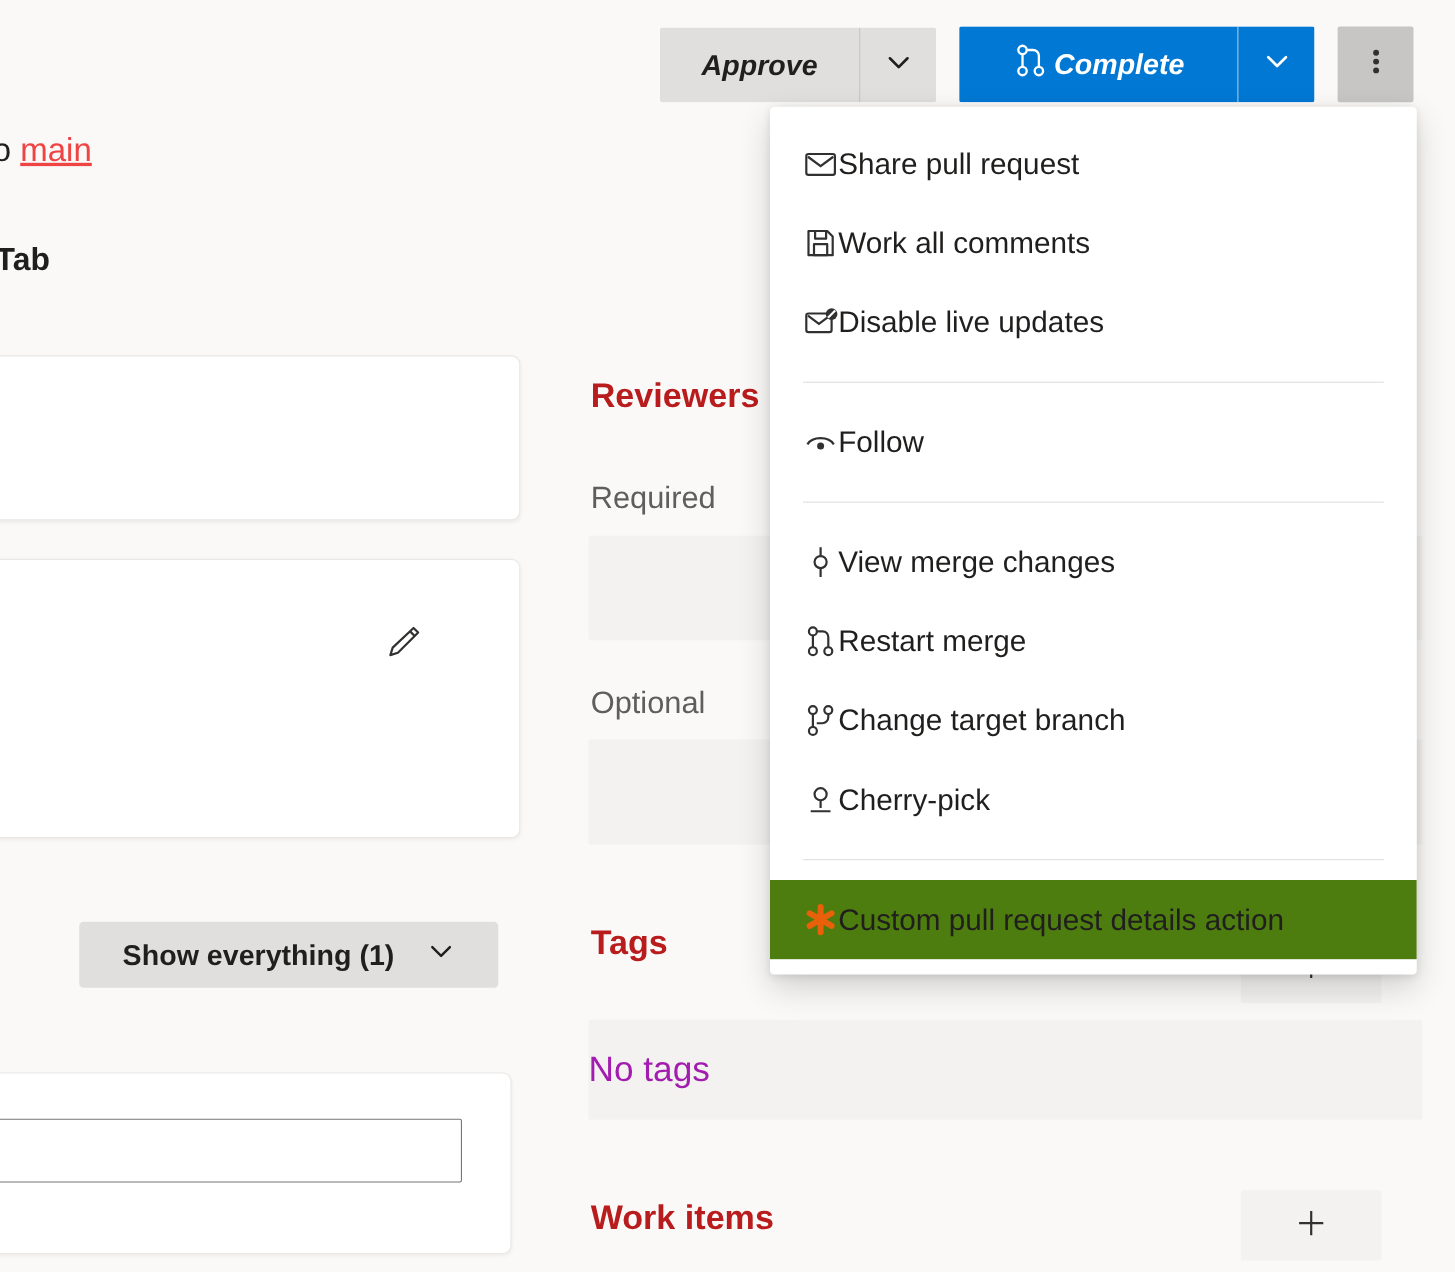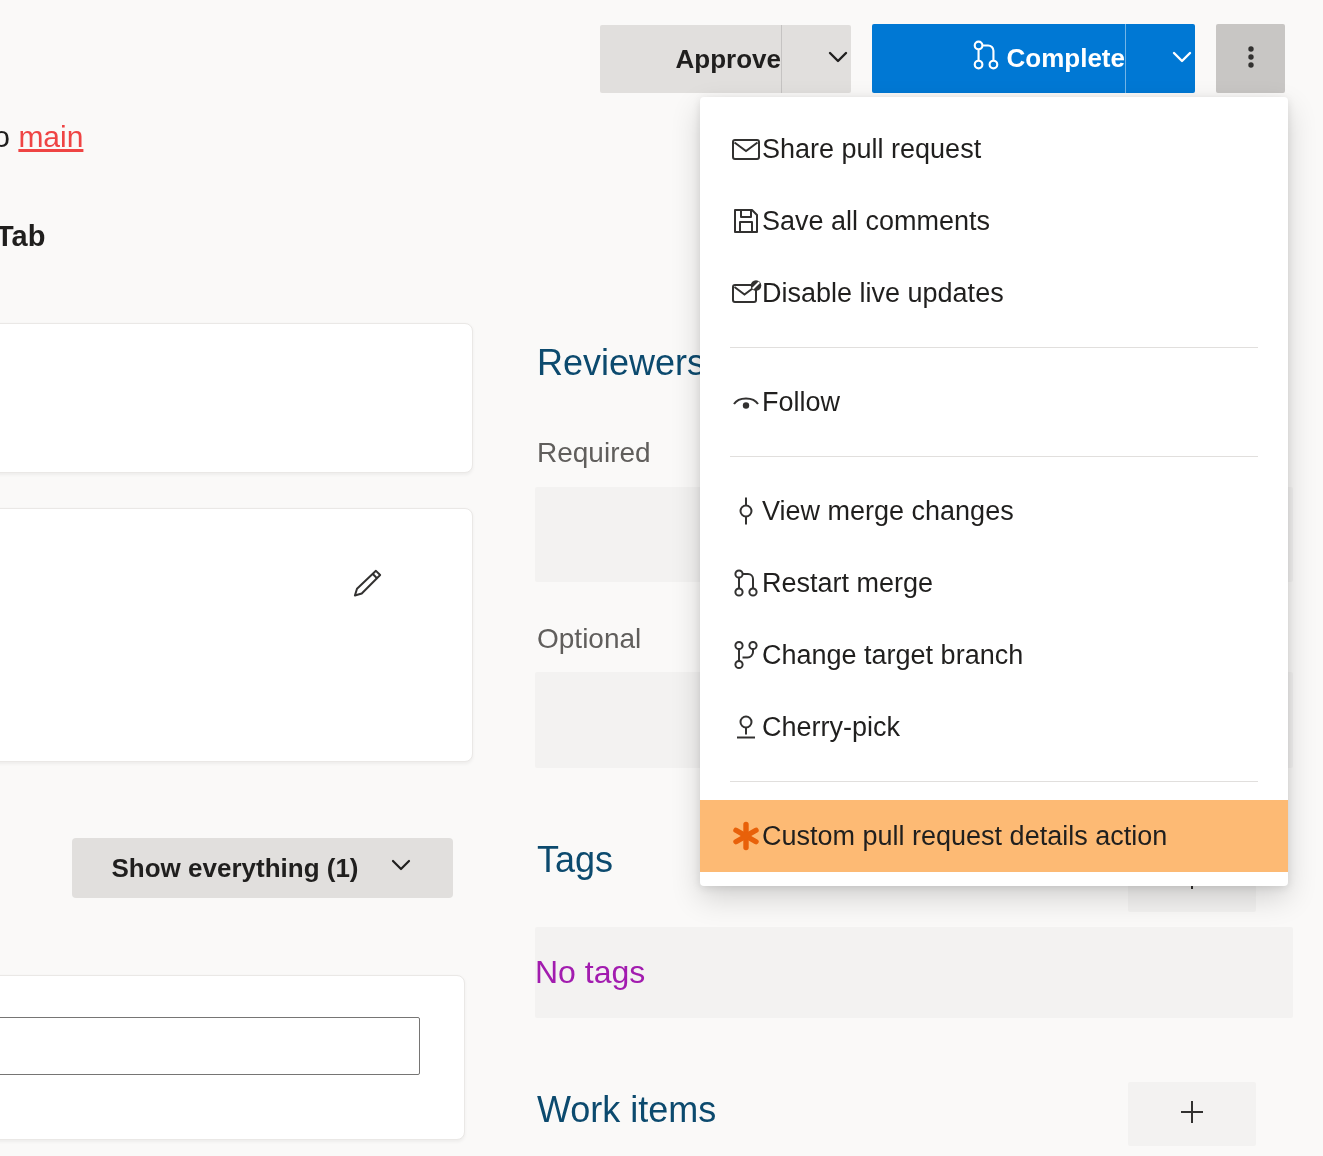--- a/index.html
+++ b/index.html
@@ -16,21 +16,21 @@
   
   .card {
     background:#fff;
     border:1px solid #eae8e6;
     border-radius:8px;
     box-shadow:0 1.6px 3.6px rgba(0,0,0,.05);
   }
 
   
   .split-btn { display:flex; align-items:stretch; border-radius:2px; overflow:hidden; }
-  .btn-seg { display:flex; align-items:center; justify-content:flex-end; cursor:pointer; }
+  .btn-seg { display:flex; align-items:center; justify-content:center; cursor:pointer;font-style:italic; }
   .approve { background:#e1dfdd; color:#201f1e; }
   .approve-main { width:181px; font-size:26px; font-weight:600; }
   .approve-chev { width:70px; border-left:1px solid rgba(0,0,0,.12); color:#201f1e; }
   .complete { background:#0078d4; color:#fff; }
   .complete-main { width:253px; gap:4px; font-size:26px; font-weight:600; }
   .complete-chev { width:70px; border-left:1px solid rgba(255,255,255,.45); color:#fff; }
   .more-btn {
     width:69px; height:69px; background:#c8c6c4; border-radius:2px;
     display:flex; align-items:center; justify-content:center; cursor:pointer;
   }
@@ -44,26 +44,26 @@
   .menu {
     position:absolute; left:700px; top:97px; width:588px;
     background:#fff; border-radius:4px; z-index:10;
     box-shadow:0 12px 30px rgba(0,0,0,.16), 0 2px 8px rgba(0,0,0,.10);
     padding:16px 0 14px 0; overflow:hidden;
   }
   .menu-item {
     display:flex; align-items:center; height:72px; padding:0 30px; 
     font-size:27px; color:#201f1e; cursor:pointer; white-space:nowrap;
   }
-  .menu-item.highlight { background:#fdba74; }
+  .menu-item.highlight { background:#4d7c0f; }
   .mi-icon { width:32px; height:32px; flex:0 0 32px; display:flex; align-items:center; justify-content:center; }
   .menu-divider { height:1px; background:#e1dfdd; margin:18px 30px; }
 
   
-  .section-title { font-size:36px; font-weight:400; color:#0c4a6e; white-space:nowrap; }
+  .section-title { font-size:31px; font-weight:700; color:#b91c1c; white-space:nowrap; }
   .sub-label { font-size:28px; color:#605e5c; }
   .ghost-box { background:#f3f2f1; border-radius:2px; }
   .empty-box {
     background:#f3f2f1; border-radius:2px; display:flex;
     align-items:center; justify-content:flex-start;
     font-size:32px; color:#a21caf;
   }
   .add-btn {
     background:#f3f2f1; border-radius:2px; display:flex;
     align-items:center; justify-content:center; cursor:pointer;
@@ -206,21 +206,21 @@
     </div>
 
     <div class="menu-item">
       <span class="mi-icon">
         <svg width="32" height="32" viewBox="0 0 32 32" fill="none" stroke="#323130" stroke-width="2" stroke-linejoin="round">
           <path d="M5 5 H22 L27 10 V27 H5 Z"></path>
             <path d="M11 5 v7 h10 v-7"></path>
             <rect x="10" y="17" width="12" height="10"></rect>
         </svg>
       </span>
-      <span>Save all comments</span>
+      <span>Work all comments</span>
     </div>
 
     <div class="menu-item">
       <span class="mi-icon">
         <svg width="32" height="32" viewBox="0 0 32 32" fill="none" stroke="#323130" stroke-width="2">
           <rect x="3" y="8" width="23" height="17" rx="2"></rect>
             <path d="M4.5 10 L14.5 17.5 L24.5 10"></path>
           <circle cx="26" cy="8.5" r="5.3" fill="#323130" stroke="none"></circle>
           <line x1="22.7" y1="11.8" x2="29.3" y2="5.2" stroke="#ffffff" stroke-width="2"></line>
         </svg>

